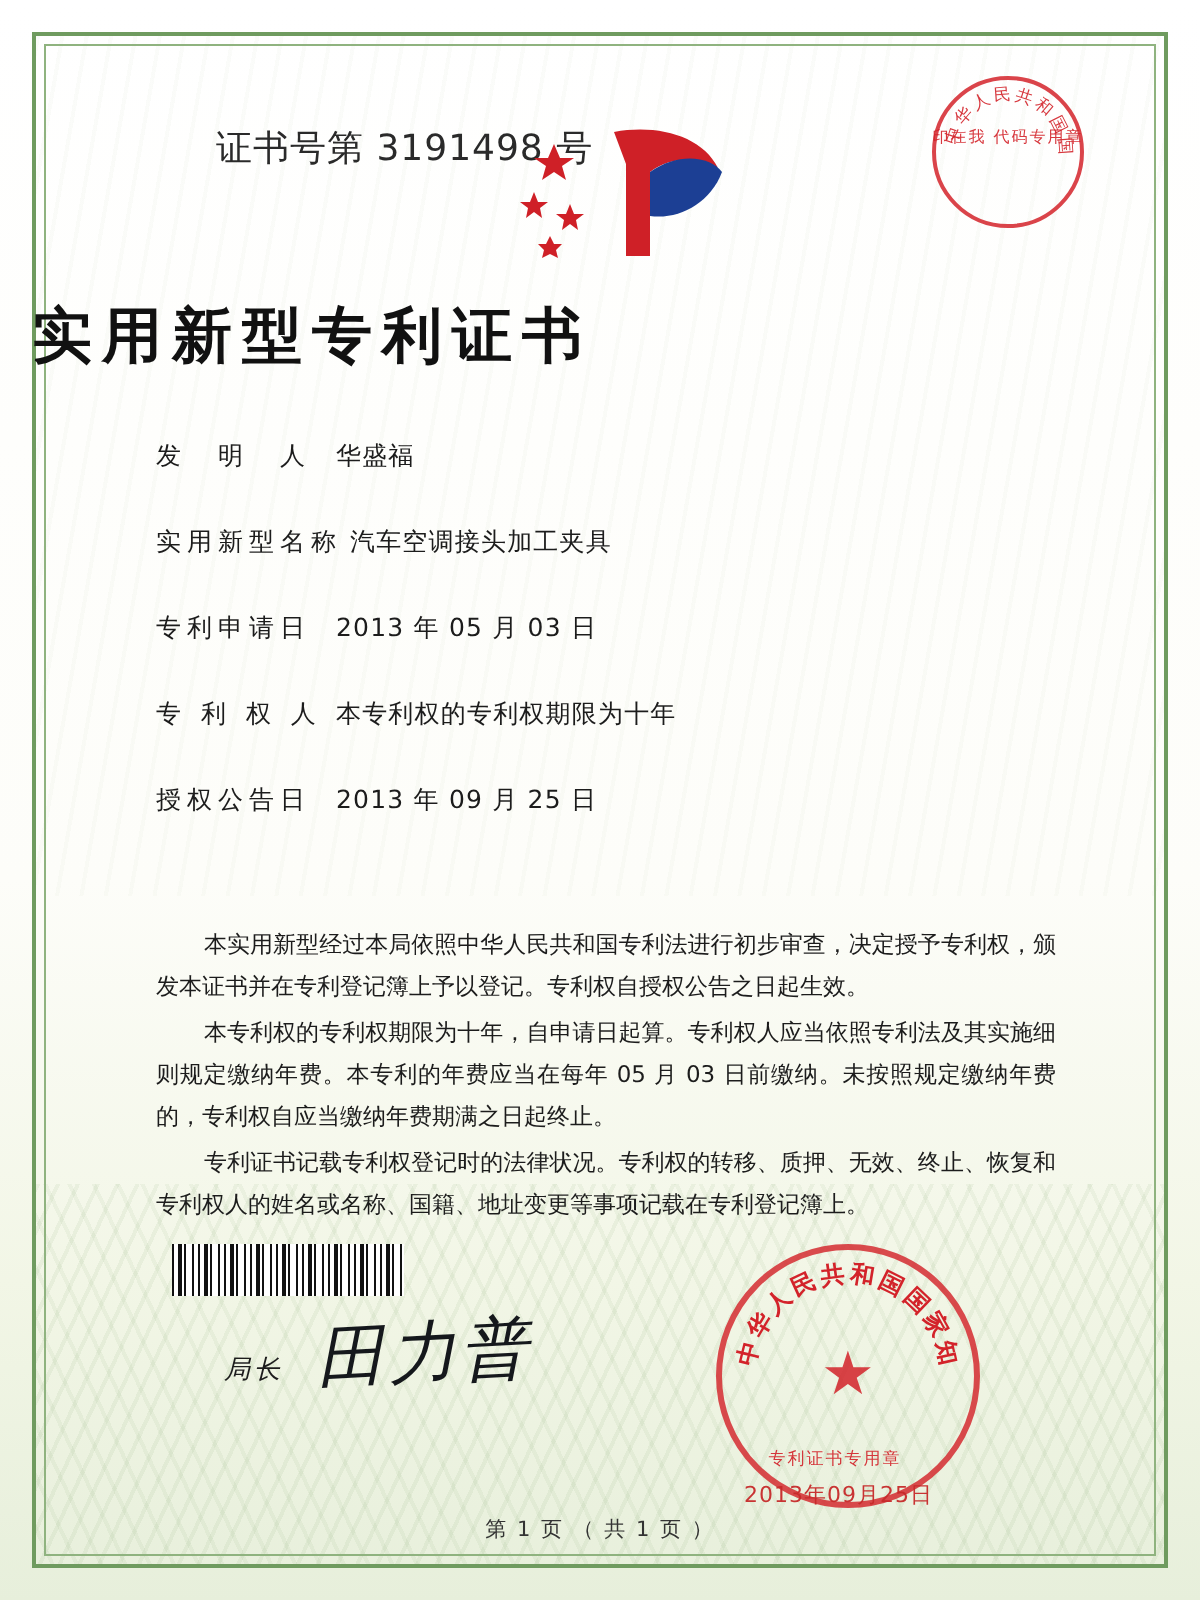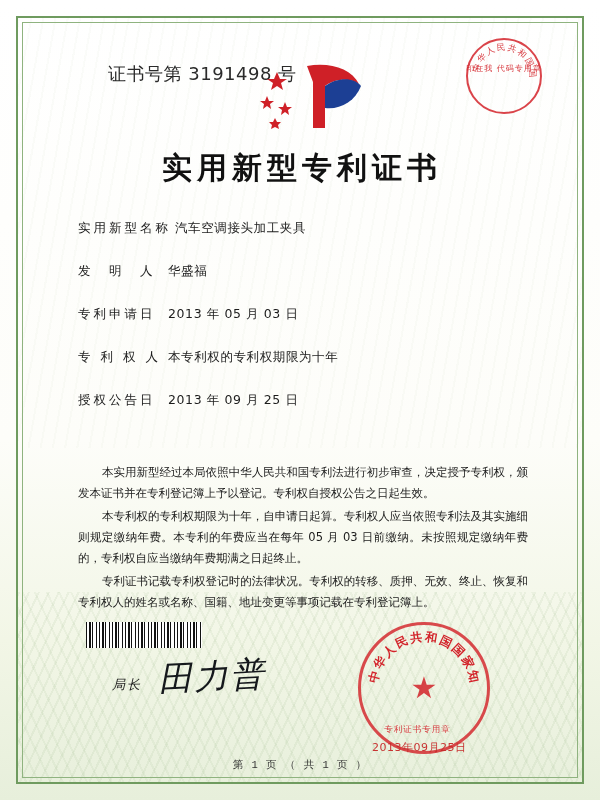--- a/index.html
+++ b/index.html
@@ -115,24 +115,23 @@
   .seal-top .arc {
     position: absolute;
     inset: 4px;
     border-radius: 50%;
     color: #d3232a;
     opacity: .9;
   }
 
   .title {
     position: absolute;
-    left: 4px;
+    left: 16px;
     right: 0;
     top: 148px;
-    text-align: center;
     font-size: 30px;
     letter-spacing: 5px;
     font-weight: bold;
     color: #111;
     font-family: "DejaVu Sans", "Liberation Sans", sans-serif;
   }
 
   .fields {
     position: absolute;
     left: 78px;
@@ -258,21 +257,20 @@
 
   .page-footer {
     position: absolute;
     left: 0;
     right: 0;
     top: 758px;
     text-align: center;
     font-size: 10.5px;
     color: #333;
     letter-spacing: 1px;
-    font-family: Liberation Mono, monospace;
   }
 </style>
 </head>
 <body>
 
 <div class="page">
 
   <div class="top-tint"></div>
   <div class="bottom-band"></div>
 
@@ -305,26 +303,26 @@
       </svg>
     </div>
     <div class="seal-text">印在我
 代码专用章</div>
   </div>
 
   <div class="title">实用新型专利证书</div>
 
   <div class="fields">
     <div class="field">
+      <span class="lbl">发　明　人</span>
+      <span class="val">华盛福</span>
+    </div>
+    <div class="field">
       <span class="lbl">实用新型名称</span>
       <span class="val">汽车空调接头加工夹具</span>
-    </div>
-    <div class="field">
-      <span class="lbl">发　明　人</span>
-      <span class="val">华盛福</span>
     </div>
     <div class="field">
       <span class="lbl">专利申请日</span>
       <span class="val">2013 年 05 月 03 日</span>
     </div>
     <div class="field">
       <span class="lbl">专 利 权 人</span>
       <span class="val">本专利权的专利权期限为十年</span>
     </div>
     <div class="field">

